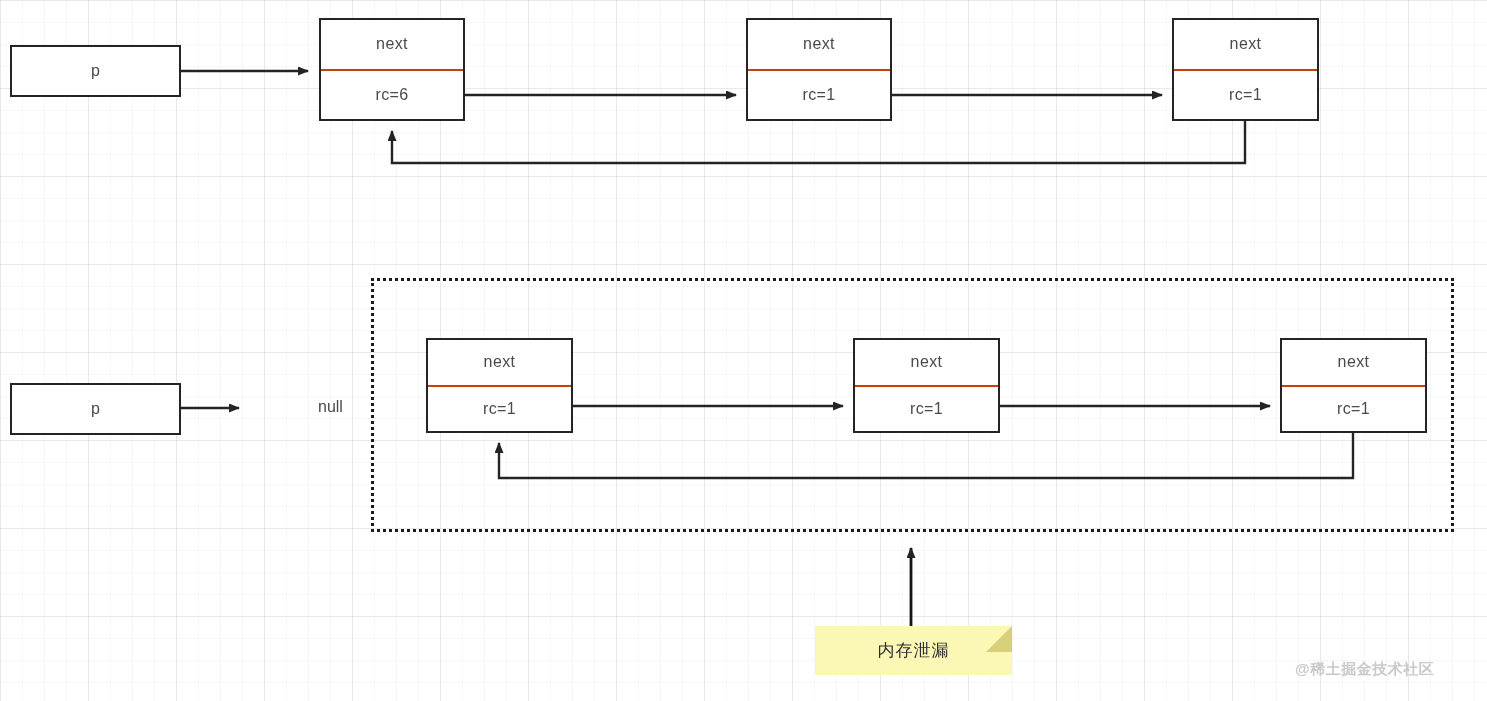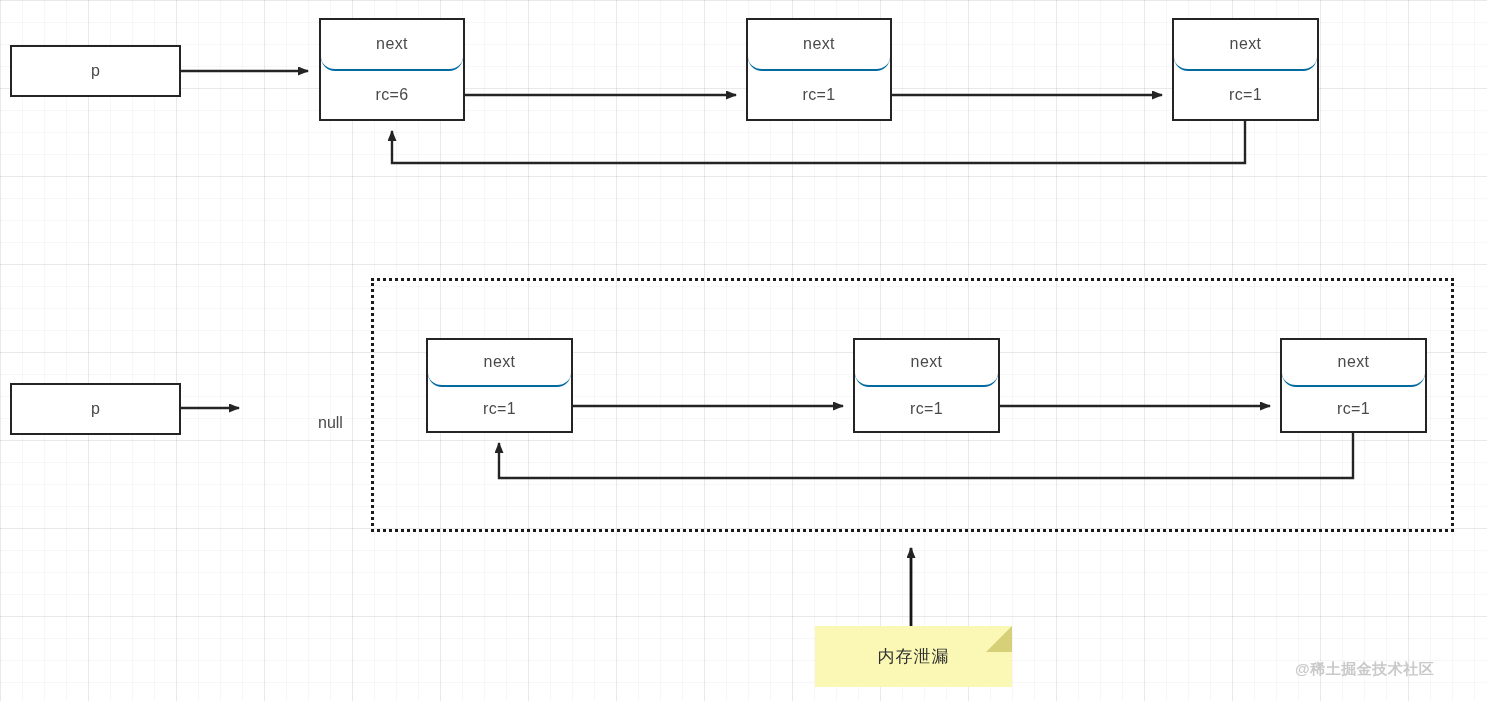--- a/index.html
+++ b/index.html
@@ -44,22 +44,21 @@
     flex: 1 1 50%;
     display: flex;
     align-items: center;
     justify-content: center;
     font-size: 16px;
     color: #4a4a4a;
     letter-spacing: 0.4px;
     white-space: nowrap;
   }
   .node .cell.top {
-    border-bottom: 2px solid #0369a1;
-    border-radius: 14px;
+    border-bottom: 2px solid #c2410c;
   }
   .pbox {
     position: absolute;
     box-sizing: border-box;
     border: 2px solid #242424;
     background: #ffffff;
     display: flex;
     align-items: center;
     justify-content: center;
     font-size: 16px;
@@ -71,21 +70,20 @@
     box-sizing: border-box;
     border: 3px dotted #1b1b1b;
     background: transparent;
   }
   
   .label-text {
     position: absolute;
     font-size: 16px;
     color: #4a4a4a;
     white-space: nowrap;
-    margin-top: 16px;
   }
   
   .note {
     position: absolute;
     background: #fbf8b6;
     display: flex;
     align-items: center;
     justify-content: center;
     font-size: 17px;
     color: #2e2e2e;
@@ -172,20 +170,20 @@
   <div class="node" style="left:853px; top:338px; width:147px; height:95px;">
     <div class="cell top">next</div>
     <div class="cell">rc=1</div>
   </div>
 
   <div class="node" style="left:1280px; top:338px; width:147px; height:95px;">
     <div class="cell top">next</div>
     <div class="cell">rc=1</div>
   </div>
 
-  <div class="note" style="left:815px; top:626px; width:197px; height:61px;text-align:right;">
+  <div class="note" style="left:815px; top:626px; width:197px; height:49px;text-align:right;">
     <span>内存泄漏</span>
     <span class="note-fold" style="right:0; top:0; border-width:0 0 26px 26px; border-color:transparent transparent #d6d179 transparent;"></span>
   </div>
 
   <div class="watermark" style="left:1295px; top:660px;font-weight:bold;">@稀土掘金技术社区</div>
 
 </div>
 
 </body></html>

